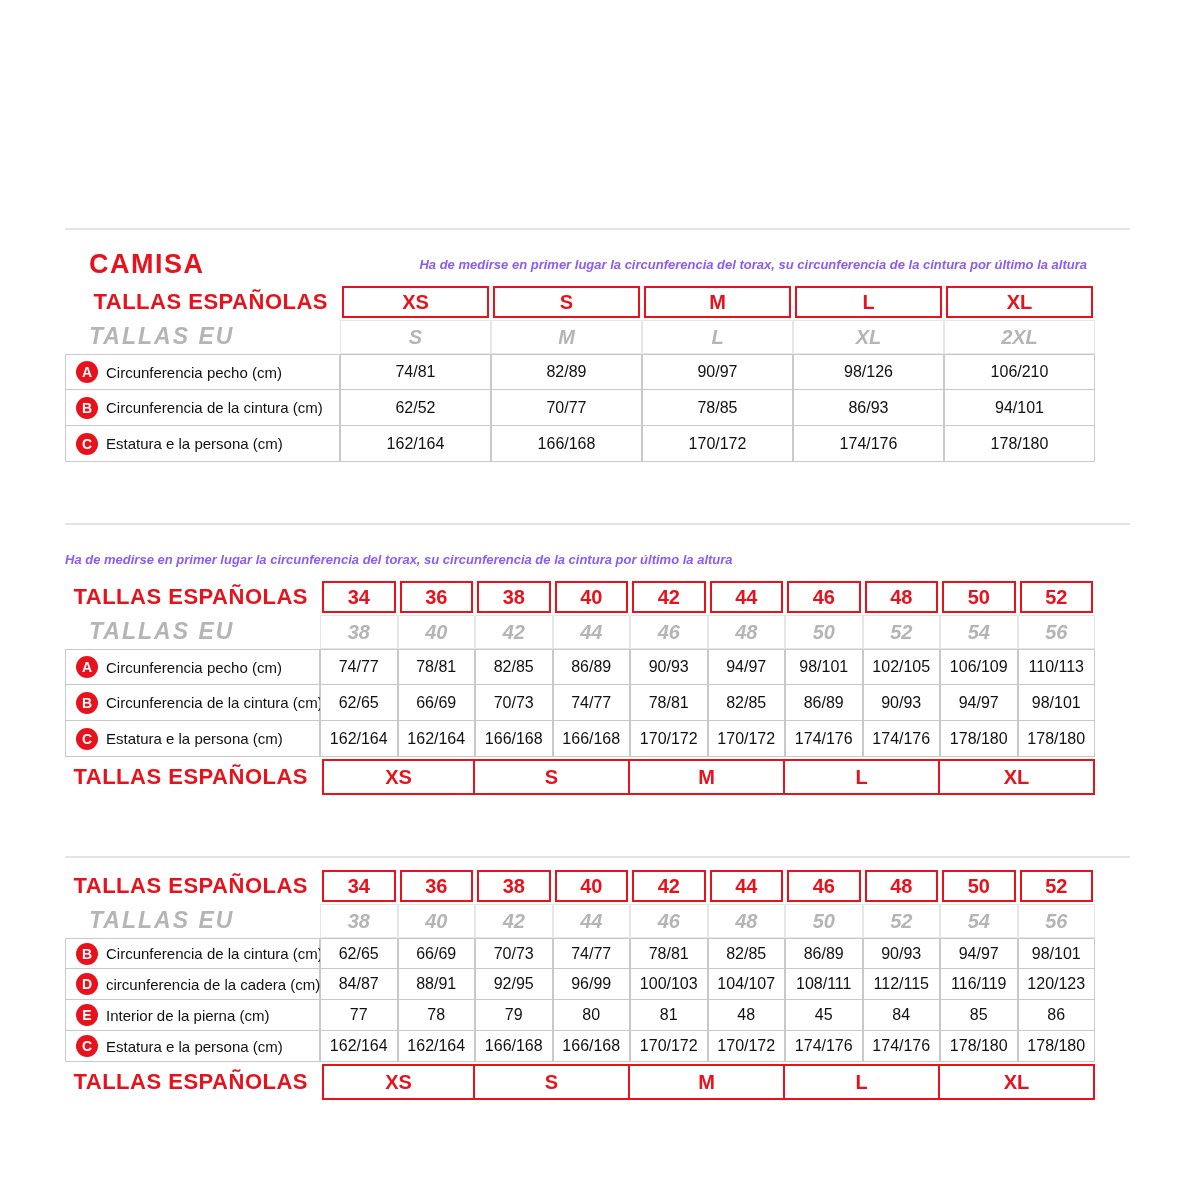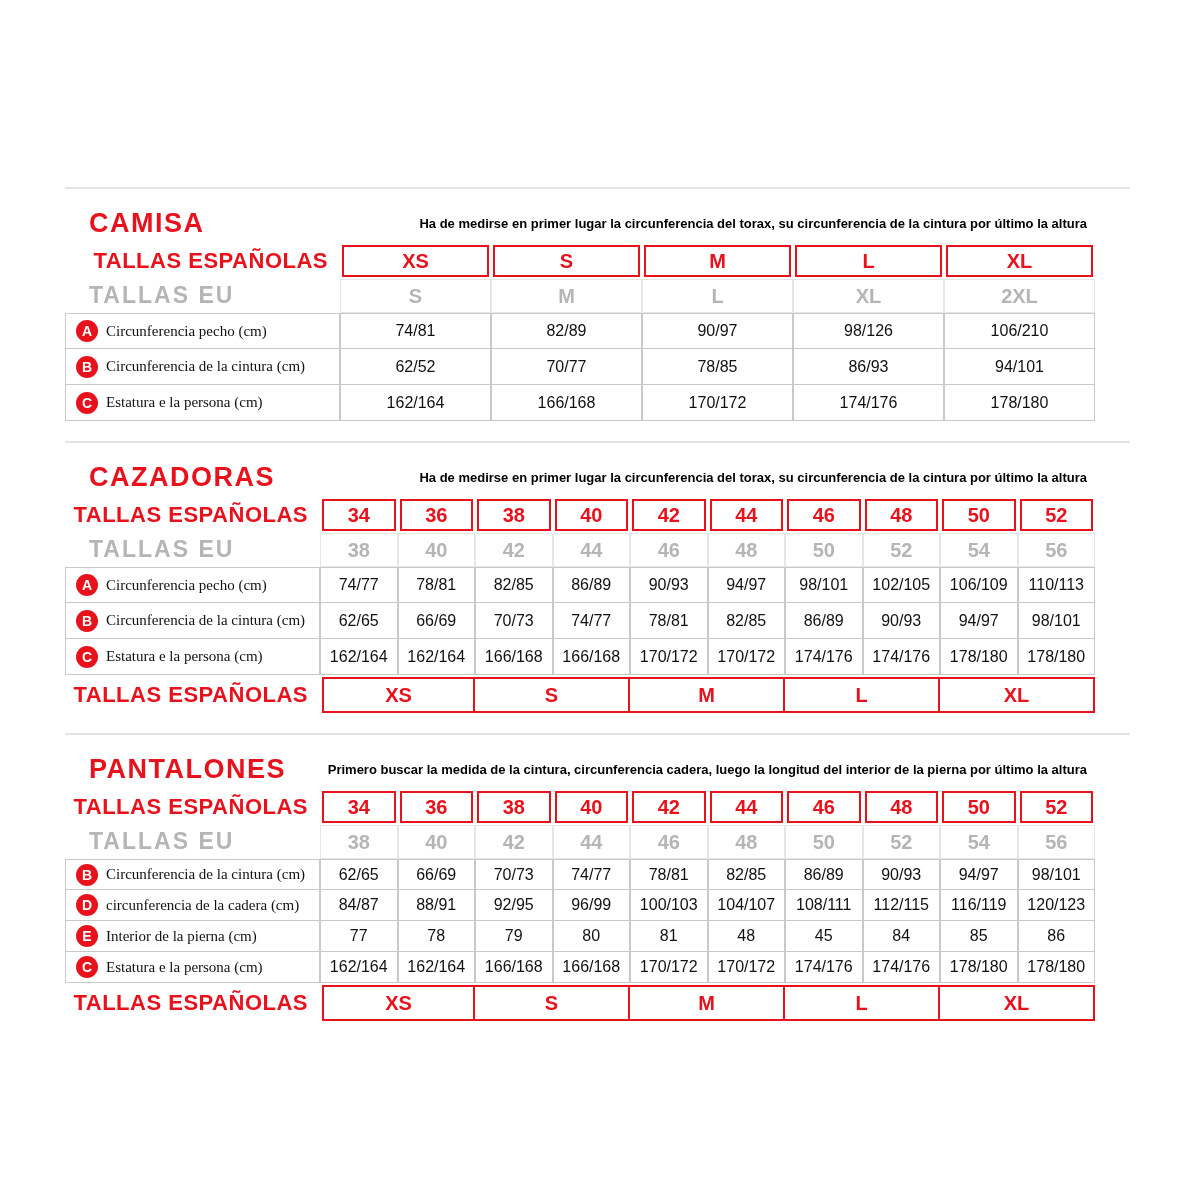--- a/index.html
+++ b/index.html
@@ -2,55 +2,55 @@
 <html><head>
 <meta charset="utf-8">
 <style>
   html,body{margin:0;padding:0;}
   body{
     width:1200px;height:1200px;background:#ffffff;position:relative;
     font-family:"Liberation Sans", sans-serif;
     -webkit-font-smoothing:antialiased;
   }
   .chart{position:absolute;left:65px;top:187px;width:1065px;}
-  .sec{border-top:2px solid #e4e4e4;padding-top:12px;padding-bottom:20px;
+  .sec{border-top:2px solid #e4e4e4;padding-top:12px;padding-bottom:20px;margin-top:41px;
        --red:#e8121d;--gray:#b5b5b5;}
   .sec-camisa{--lw:275px;--n:5;}
   .sec-cazadoras,.sec-pantalones{--lw:255px;--n:10;}
 
   .sec-head{width:1030px;height:44px;display:flex;justify-content:space-between;align-items:center;}
   .sec-title{color:var(--red);font-size:27px;font-weight:bold;letter-spacing:1.5px;padding-left:24px;}
-  .sec-note{color:#000000;font-size:13px;font-weight:bold;padding-right:8px;}
+  .sec-note{color:#8b5cf6;font-size:13px;font-weight:bold;padding-right:8px;font-style:italic;}
 
   .row{width:1030px;display:grid;grid-template-columns:var(--lw) repeat(var(--n),1fr);align-items:stretch;}
   .row-5{grid-template-columns:var(--lw) repeat(5,1fr);}
 
   .es-row{height:32px;}
   .es-lbl{color:var(--red);font-size:22px;font-weight:bold;text-align:right;padding-right:12px;
           display:flex;align-items:center;justify-content:flex-end;letter-spacing:0.5px;}
   .es-cell{border:2px solid var(--red);margin:0 2px;background:#fff;color:var(--red);
            font-size:20px;font-weight:bold;display:flex;align-items:center;justify-content:center;}
 
-  .eu-row{height:36px;}
+  .eu-row{height:36px;font-style:italic;}
   .eu-lbl{color:var(--gray);font-size:23px;font-weight:bold;letter-spacing:2px;
           display:flex;align-items:center;padding-left:24px;}
   .eu-cell{border:1px solid #e6e6e6;color:var(--gray);font-size:20px;font-weight:bold;
            display:flex;align-items:center;justify-content:center;margin-top:2px;}
 
   .data-row{height:36px;}
   .sec-pantalones .data-row{height:31px;}
   .data-lbl{border:1px solid #c9c9c9;display:flex;align-items:center;padding-left:10px;
             color:#111;font-size:15px;background:#fff;}
   .data-row + .data-row .cell{margin-top:-1px;}
   .data-cell{border:1px solid #c9c9c9;color:#111;font-size:16px;background:#fff;
              display:flex;align-items:center;justify-content:center;}
   .badge{flex:0 0 auto;width:22px;height:22px;border-radius:50%;background:var(--red);color:#fff;
          font-size:14px;font-weight:bold;display:inline-flex;align-items:center;justify-content:center;
          margin-right:8px;}
-  .lbl-text{white-space:nowrap;font-family:Liberation Serif, serif;}
+  .lbl-text{white-space:nowrap;}
 
   .foot-row{height:36px;margin-top:2px;}
   .foot-cell{border:2px solid var(--red);margin-left:-2px;background:#fff;color:var(--red);
              font-size:20px;font-weight:bold;display:flex;align-items:center;justify-content:center;}
   .foot-cell.first{margin-left:2px;}
 </style>
 </head>
 <body>
 
 <div class="chart" id="sections">
@@ -104,21 +104,20 @@
         </div>
         <div class="cell data-cell">162/164</div>
         <div class="cell data-cell">166/168</div>
         <div class="cell data-cell">170/172</div>
         <div class="cell data-cell">174/176</div>
         <div class="cell data-cell">178/180</div>
       </div>
     </section>
     <section class="sec sec-cazadoras">
       <div class="sec-head">
-        <div class="sec-title">CAZADORAS</div>
         <div class="sec-note">Ha de medirse en primer lugar la circunferencia del torax, su circunferencia de la cintura por último la altura</div>
       </div>
       <div class="row es-row">
         <div class="es-lbl">TALLAS ESPAÑOLAS</div>
         <div class="es-cell">34</div>
         <div class="es-cell">36</div>
         <div class="es-cell">38</div>
         <div class="es-cell">40</div>
         <div class="es-cell">42</div>
         <div class="es-cell">44</div>
@@ -191,24 +190,20 @@
       <div class="row row-5 foot-row">
         <div class="es-lbl">TALLAS ESPAÑOLAS</div>
         <div class="foot-cell first">XS</div>
         <div class="foot-cell">S</div>
         <div class="foot-cell">M</div>
         <div class="foot-cell">L</div>
         <div class="foot-cell">XL</div>
       </div>
     </section>
     <section class="sec sec-pantalones">
-      <div class="sec-head">
-        <div class="sec-title">PANTALONES</div>
-        <div class="sec-note">Primero buscar la medida de la cintura, circunferencia cadera, luego la longitud del interior de la pierna por último la altura</div>
-      </div>
       <div class="row es-row">
         <div class="es-lbl">TALLAS ESPAÑOLAS</div>
         <div class="es-cell">34</div>
         <div class="es-cell">36</div>
         <div class="es-cell">38</div>
         <div class="es-cell">40</div>
         <div class="es-cell">42</div>
         <div class="es-cell">44</div>
         <div class="es-cell">46</div>
         <div class="es-cell">48</div>

